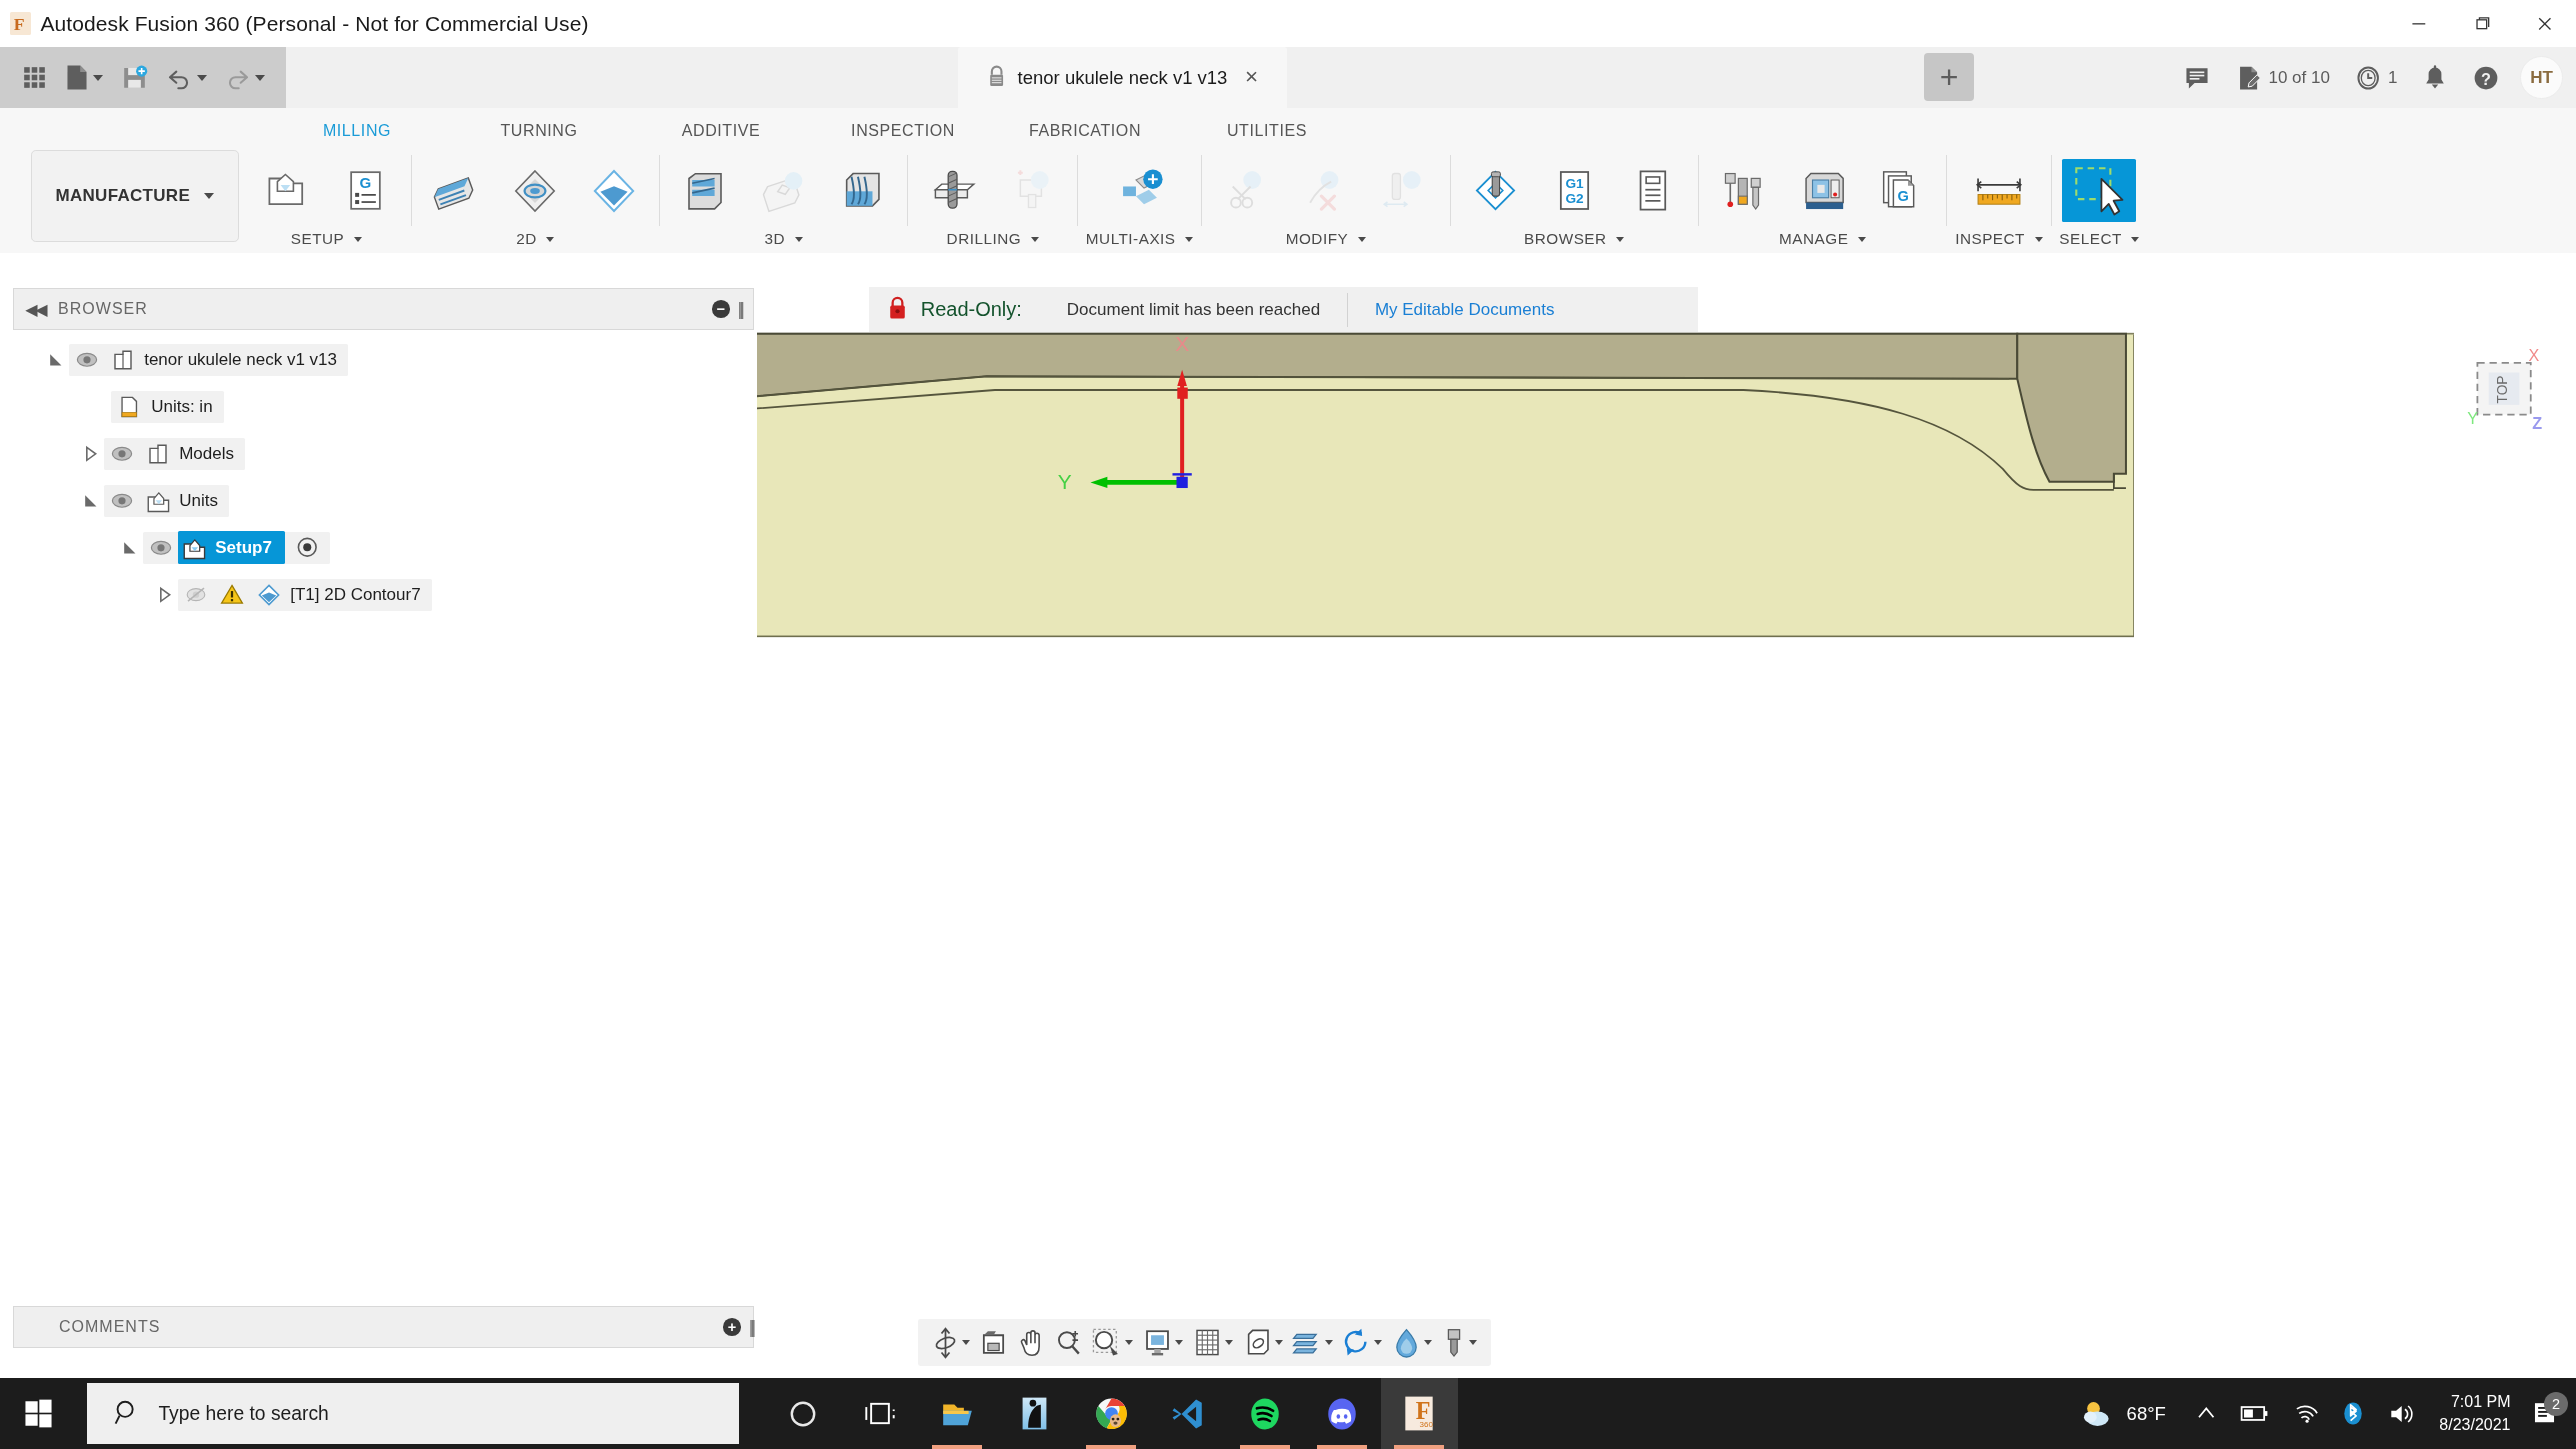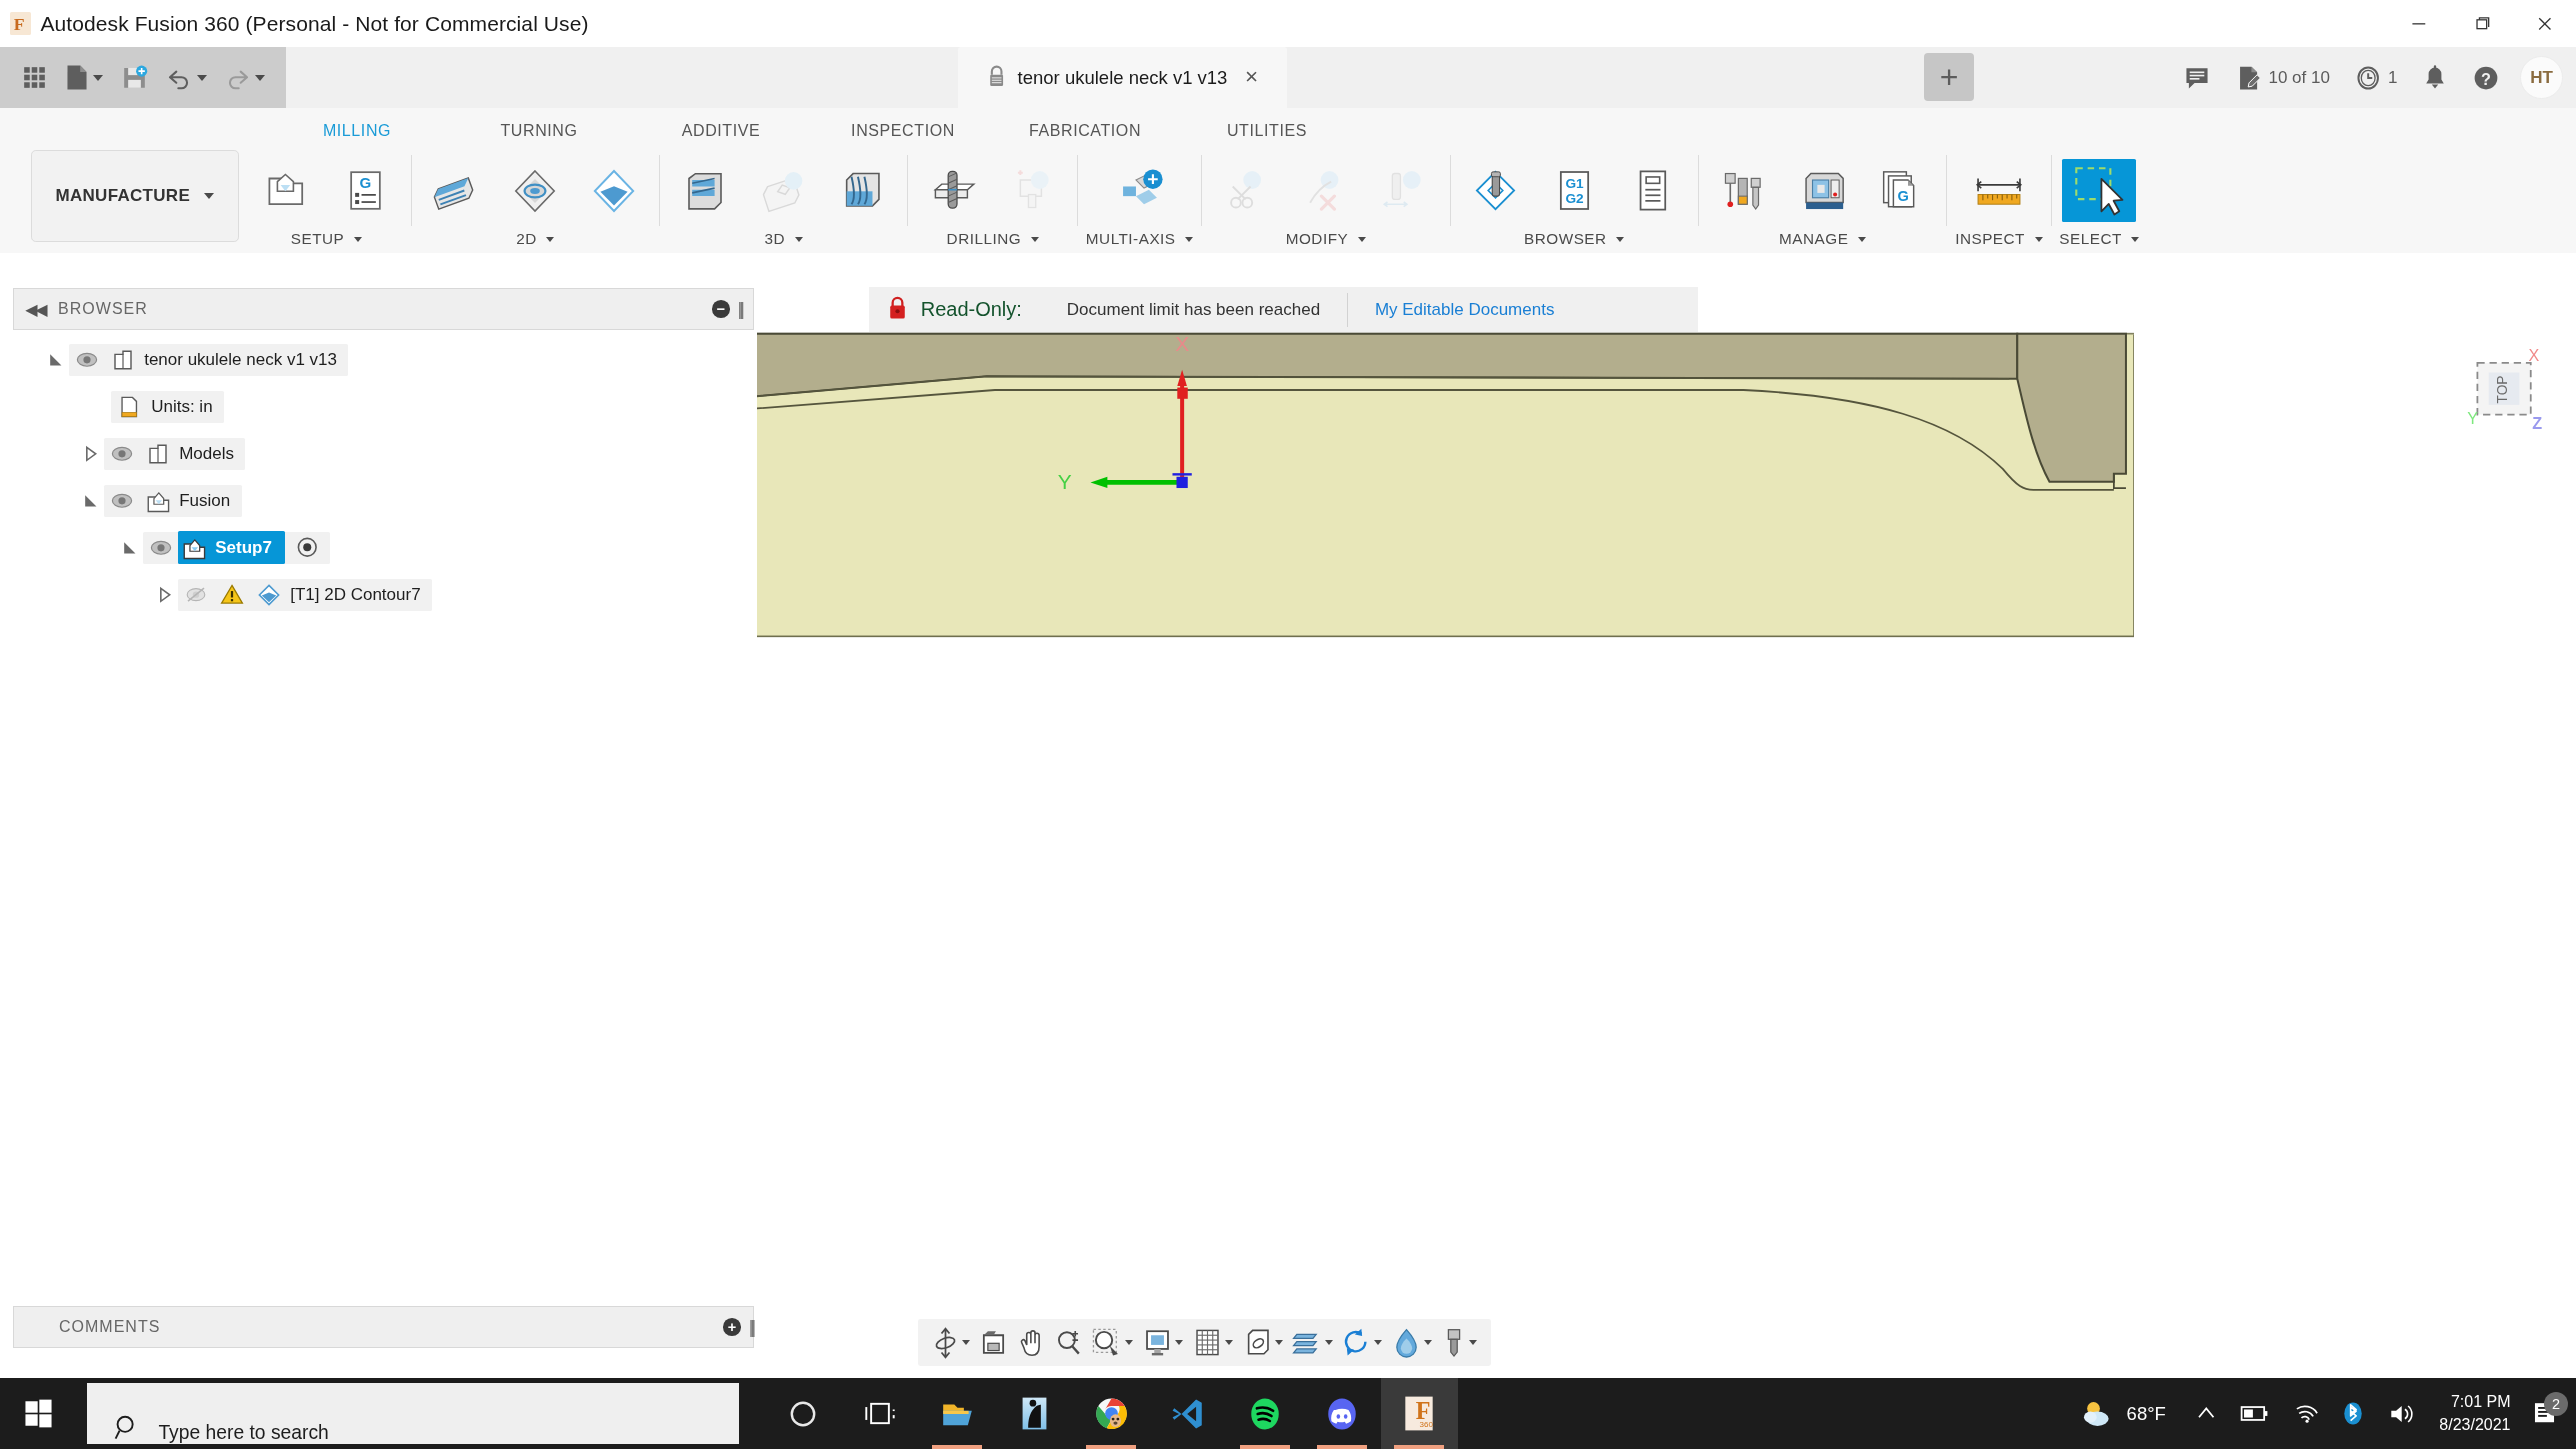--- a/index.html
+++ b/index.html
@@ -187,21 +187,21 @@
   
   .taskbar {
     position:absolute; left:0; bottom:0; width:2576px; height:71px;
     background:#1c1c1c; display:flex; align-items:center;
   }
   .start {
     width:77px; height:71px; display:flex; align-items:center; justify-content:center;
   }
   .searchbox {
     width:652px; height:61px; background:#efefef; margin-left:9.7px;
-    display:flex; align-items:flex-end; gap:17.7px; padding-left:27px;
+    display:flex; align-items:center; gap:17.7px; padding-left:27px;
   }
   .search-ph { font-size:19.3px; color:#1d1d1d; }
   .tb-icons { display:flex; align-items:center; gap:0; margin-left:26px; }
   .tbi {
     width:77px; height:71px; display:flex; align-items:center; justify-content:center;
     position:relative;
   }
   .tbi.run::after {
     content:""; position:absolute; bottom:0; left:50%; transform:translateX(-50%);
     width:50px; height:4px; background:#f0a080;
@@ -784,21 +784,21 @@
             <circle cx="15" cy="11" r="4.5" fill="#777"></circle>
           </svg>
       </span>
       <span class="ticon">
         <svg width="26" height="26" viewBox="0 0 32 32">
             <path d="M4 11 h10 l3 4 h12 v14 h-25 z" fill="#fff" stroke="#5a5a5a" stroke-width="1.7"></path>
             <path d="M11 13 l6 -7 6 7 v7 h-12 z" fill="#fff" stroke="#5a5a5a" stroke-width="1.5"></path>
             <path d="M13 15 h8 l-4 5 z" fill="#bcdff4"></path>
           </svg>
       </span>
-      <span class="tlabel">Fusion</span>
+      <span class="tlabel">Units</span>
     </span>
   </div>
 
   <div class="trow" style="padding-left:103px">
     <span class="arrow">
       <svg width="17.7" height="17.7" viewBox="0 0 22 22">
           <path d="M4 4 L18 18 L4 18 z" fill="#6a6a6a"></path>
         </svg>
     </span>
     <span class="tw">

